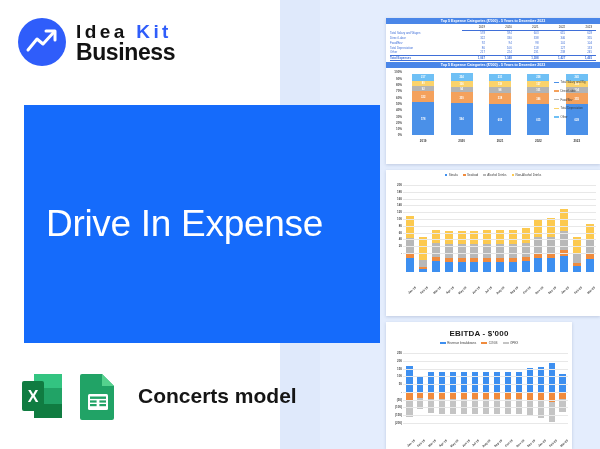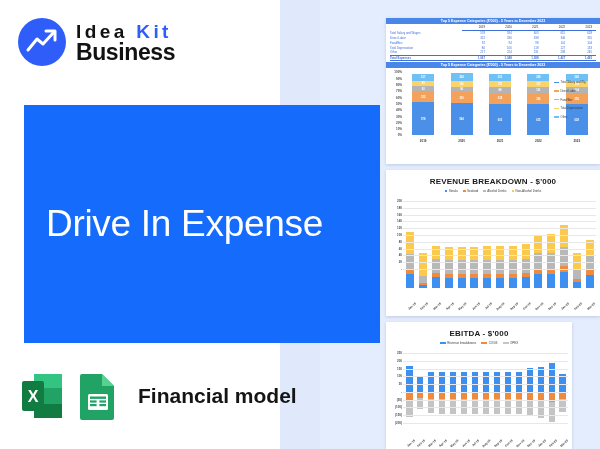--- a/index.html
+++ b/index.html
@@ -119,21 +119,21 @@
   <svg class="file-icon" viewBox="0 0 44 48">
     <path d="M6 2 h20 l12 12 v32 a2 2 0 0 1 -2 2 h-30 a2 2 0 0 1 -2 -2 v-42 a2 2 0 0 1 2 -2 z" fill="#21a366"></path>
     <path d="M26 2 l12 12 h-12 z" fill="#55d28e"></path>
     <rect x="12" y="22" width="20" height="16" rx="1.5" fill="#ffffff"></rect>
     <rect x="14" y="24.5" width="16" height="2.4" fill="#21a366"></rect>
     <rect x="14" y="28.4" width="6.6" height="2.2" fill="#21a366"></rect>
     <rect x="23.4" y="28.4" width="6.6" height="2.2" fill="#21a366"></rect>
     <rect x="14" y="32" width="6.6" height="2.2" fill="#21a366"></rect>
     <rect x="23.4" y="32" width="6.6" height="2.2" fill="#21a366"></rect>
   </svg>
-  <div id="filetypes-label">Financial model</div>
+  <div id="filetypes-label">Concerts model</div>
 </div>
 
 <div class="doc-card" id="card-expenses">
   <div class="band">Top 5 Expense Categories ($'000) - 5 Years to December 2023</div>
   <div id="exp-table">
     <table>
       <tbody id="exp-tbody">
           <tr class="head">
             <td style="text-align: left; border-bottom: none;"></td>
             <td>2019</td>
@@ -321,21 +321,20 @@
         </div>
         <div class="row">
           <div class="sw" style="background: rgb(111, 192, 245);"></div>
           <div>Other</div>
         </div>
       </div>
   </div>
 </div>
 
 <div class="doc-card" id="card-revenue">
-  <div class="card-title">REVENUE BREAKDOWN - $'000</div>
   <div class="legend-h" id="rev-legend">
       <div class="item">
         <div class="sw" style="background: rgb(61, 143, 240);"></div>
         <span>Steaks</span>
       </div>
       <div class="item">
         <div class="sw" style="background: rgb(240, 139, 61);"></div>
         <span>Seafood</span>
       </div>
       <div class="item">

